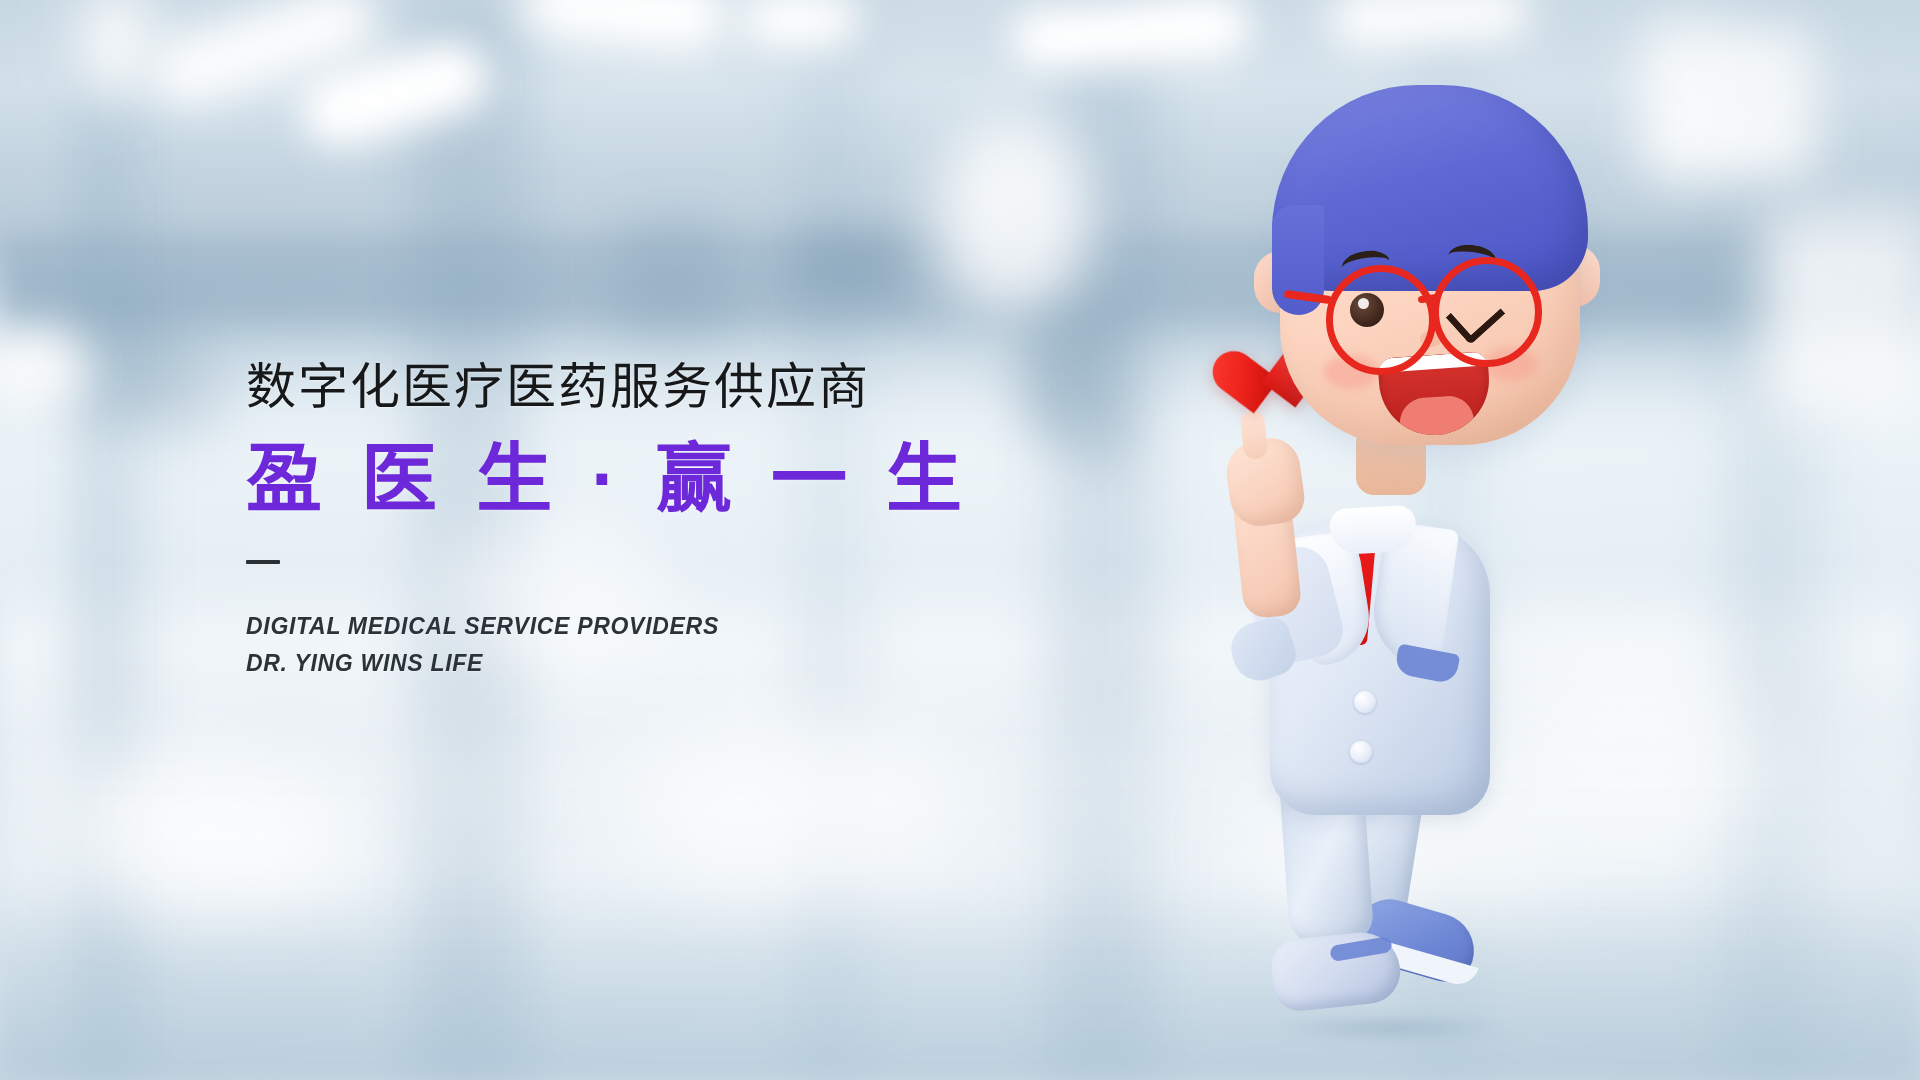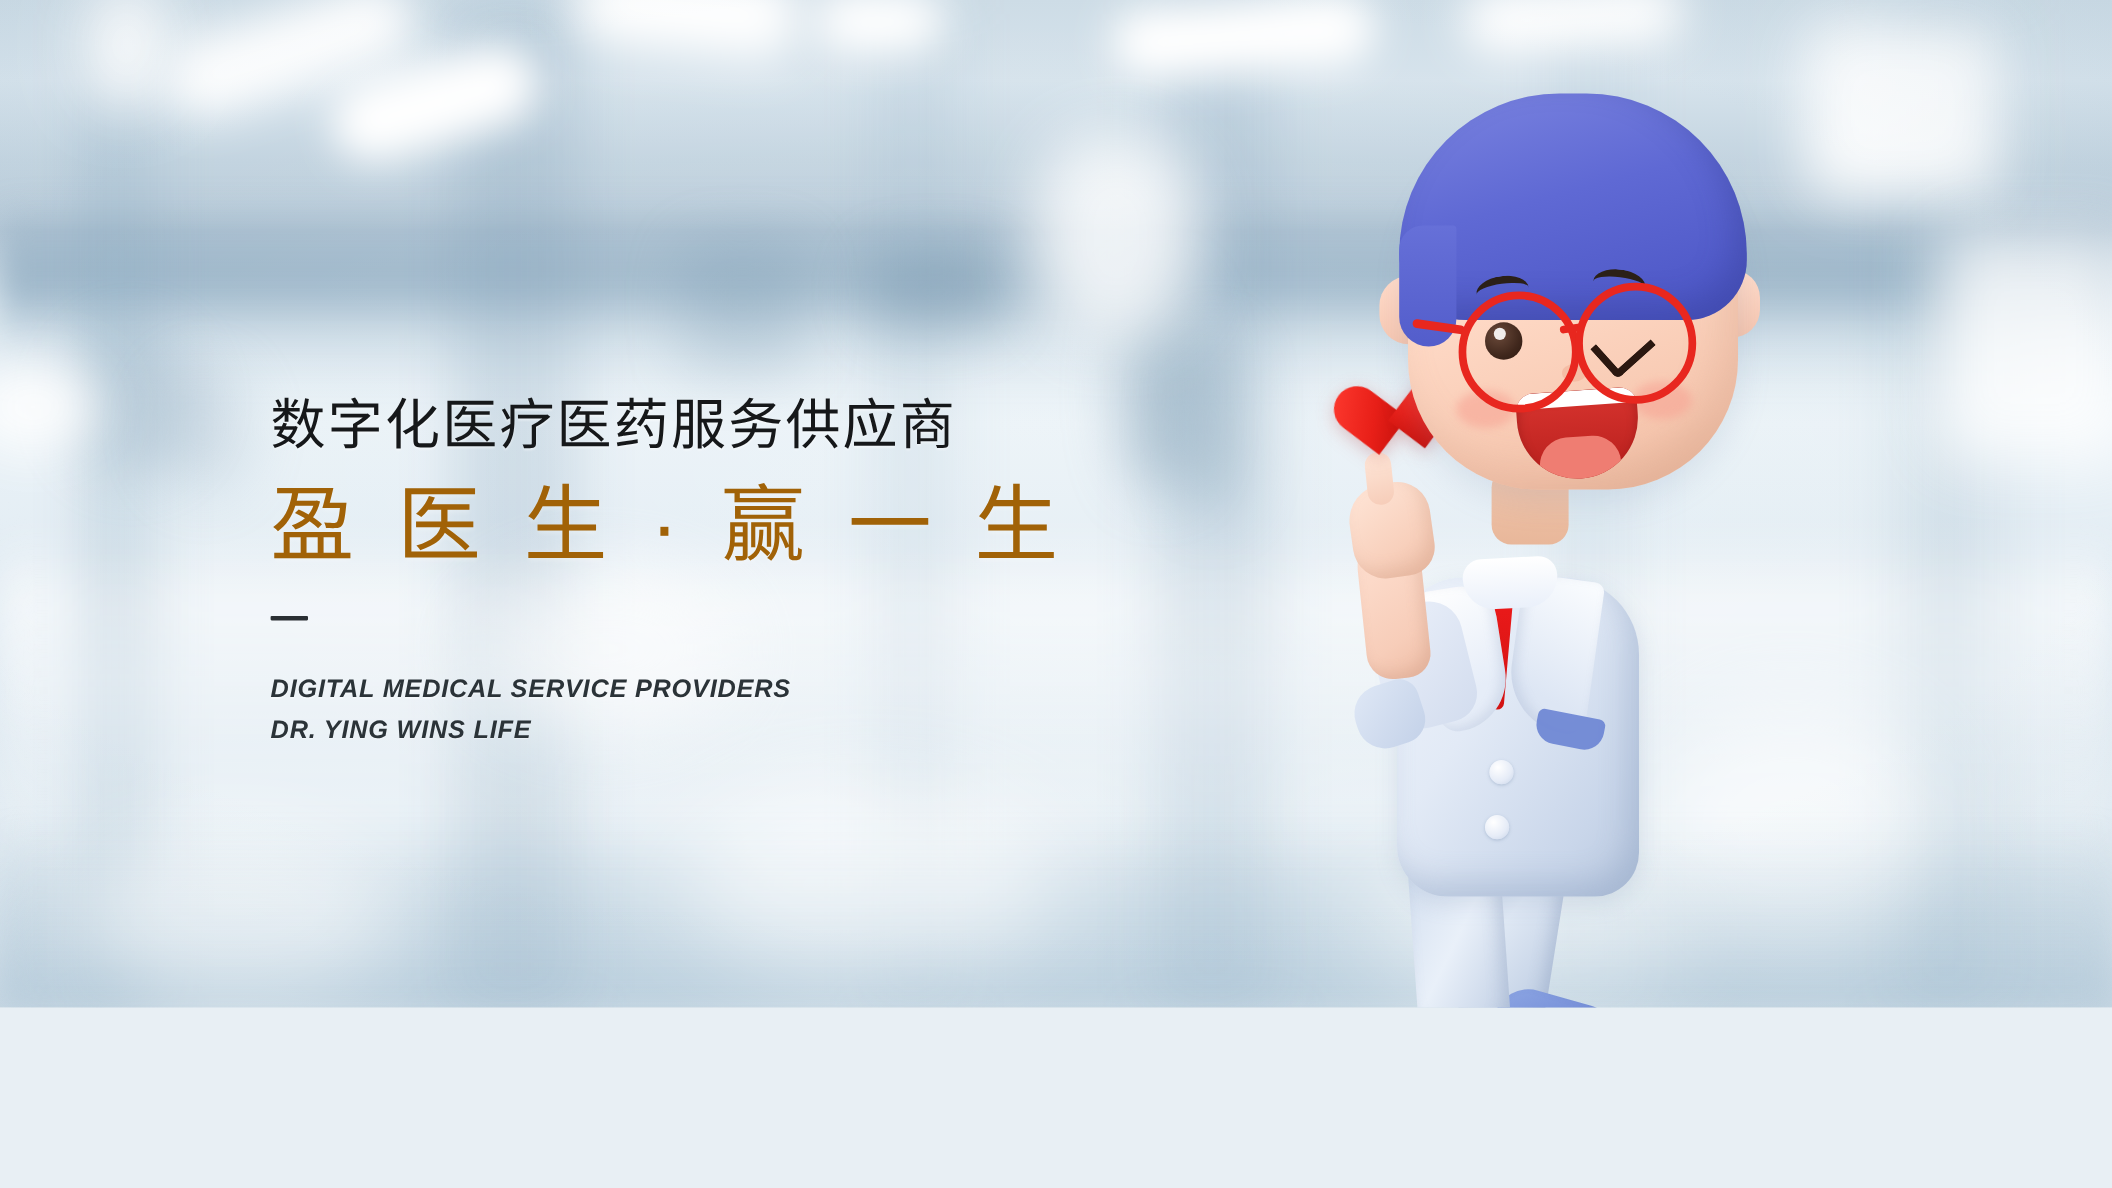--- a/index.html
+++ b/index.html
@@ -2,21 +2,21 @@
 <html lang="zh-CN"><head>
 <meta charset="utf-8">
 <title>Hero Banner</title>
 <style>
   html,body{margin:0;padding:0;}
   body{
     width:1920px;height:1080px;overflow:hidden;
     font-family:"Liberation Sans","DejaVu Sans",sans-serif;
     background:#e8eff4;
   }
-  #stage{position:relative;width:1920px;height:916px;overflow:hidden;}
+  #stage{position:relative;width:1920px;height:1080px;overflow:hidden;}
 
   
   .bg-base{
     position:absolute;inset:0;
     background:
       linear-gradient(180deg,
         #cddce6 0%,
         #d6e3ec 8%,
         #c3d4e0 16%,
         #b9cbd9 23%,
@@ -105,22 +105,22 @@
 
   
   .copy{position:absolute;left:246px;top:360px;width:760px;}
   .headline{
     font-size:50px;letter-spacing:2px;color:#16181a;
     font-weight:400;line-height:1.1;white-space:nowrap;
     text-shadow:0 1px 2px rgba(255,255,255,.45);
   }
   .slogan{
     margin-top:24px;
-    font-size:76px;letter-spacing:9px;color:#a16207;
-    font-weight:normal;line-height:1.06;white-space:nowrap;
+    font-size:76px;letter-spacing:9px;color:#6d28d9;
+    font-weight:bold;line-height:1.06;white-space:nowrap;
     text-shadow:0 2px 4px rgba(255,255,255,.25);
   }
   .divider{
     margin-top:40px;width:34px;height:4px;background:#2a2f33;border-radius:1px;
   }
   .en-block{margin-top:44px;}
   .en-line{
     font-size:23px;font-style:italic;font-weight:bold;letter-spacing:.7px;
     color:#2b3338;line-height:1.62;white-space:nowrap;
     text-shadow:0 1px 1px rgba(255,255,255,.4);

